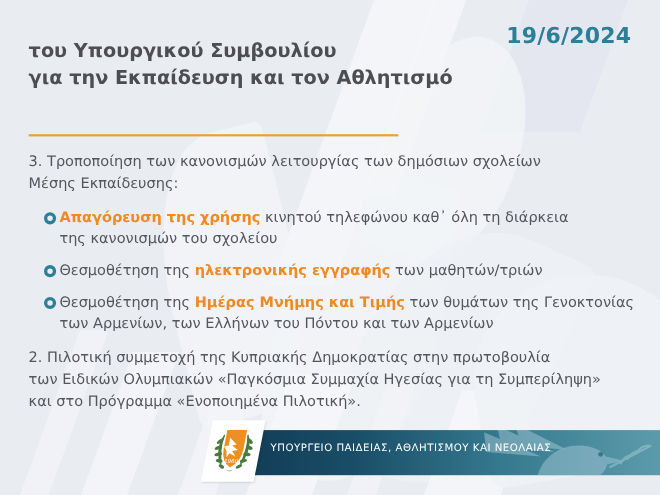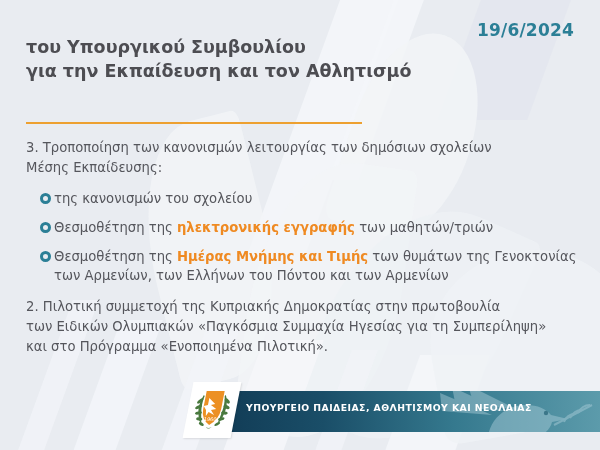--- a/index.html
+++ b/index.html
@@ -45,21 +45,21 @@
   #card {
     position:relative;
     z-index:2;
     width:600px; height:450px;
   }
 
   
   #date {
     position:absolute;
     top:20px; right:26px;
-    font-size:17px;
+    font-size:20px;
     font-weight:bold;
     color:#2b7f96;
     letter-spacing:.2px;
   }
 
   
   #header {
     position:absolute;
     left:26px; top:36px;
     width:420px;
@@ -139,21 +139,21 @@
     left:-14px; top:-6px;
     width:24px; height:54px;
     background:#eaedf2;
     transform:skewX(-12deg);
   }
   #footer-text {
     position:absolute;
     left:30px; top:0; height:32px;
     display:flex; align-items:center;
     font-size:9.3px;
-    font-weight:bold;
+    font-weight:normal;
     letter-spacing:.45px;
     color:#ffffff;
     white-space:nowrap;
   }
   
   #dove-icon { position:absolute; right:0; top:-6px; width:170px; height:56px; opacity:.55; }
 
   
   #emblem-card {
     position:absolute;
@@ -205,20 +205,21 @@
     <div class="para">
       <div class="para-line">3. Τροποποίηση των κανονισμών λειτουργίας των δημόσιων σχολείων</div>
       <div class="para-line">Μέσης Εκπαίδευσης:</div>
     </div>
 
     <div class="bullets">
 
       <div class="bullet-row">
         <span class="bullet-icon"></span>
         <div class="bullet-text">
+          <span class="bline"><span class="hl">Απαγόρευση της χρήσης</span><span> κινητού τηλεφώνου καθ᾽ όλη τη διάρκεια</span></span>
           <span class="bline">της κανονισμών του σχολείου</span>
         </div>
       </div>
 
       <div class="bullet-row">
         <span class="bullet-icon"></span>
         <div class="bullet-text">
           <span class="bline"><span>Θεσμοθέτηση της </span><span class="hl">ηλεκτρονικής εγγραφής</span><span> των μαθητών/τριών</span></span>
         </div>
       </div>

